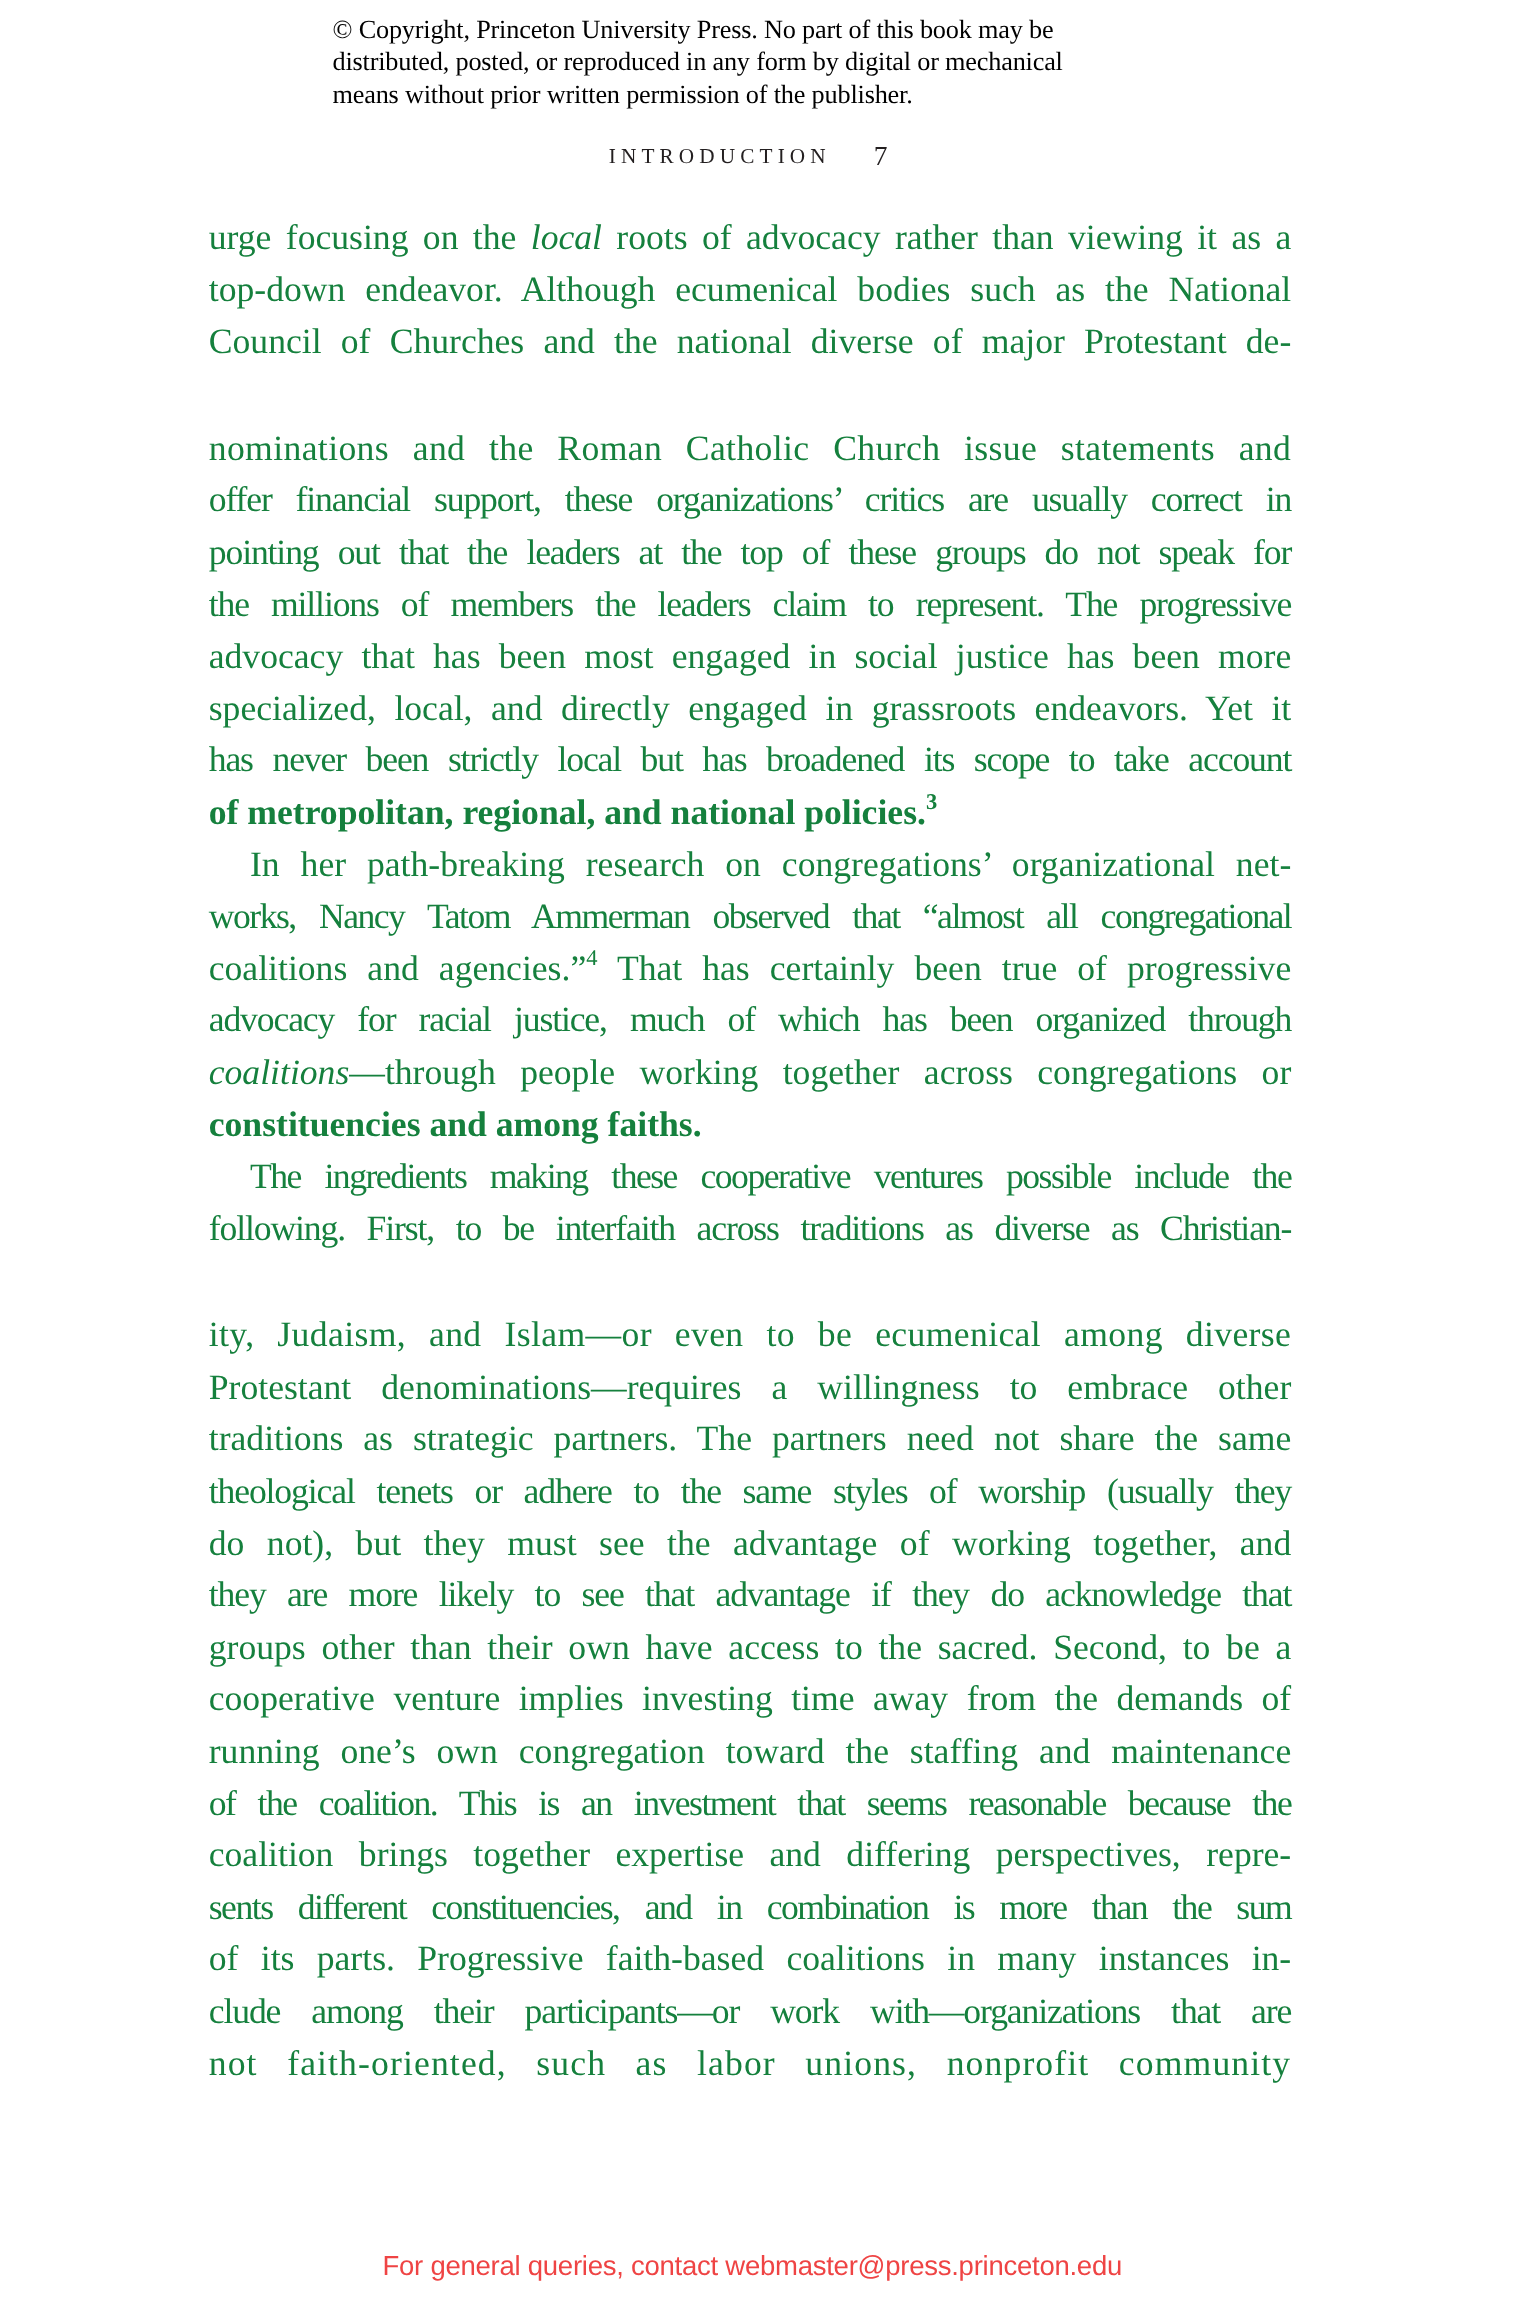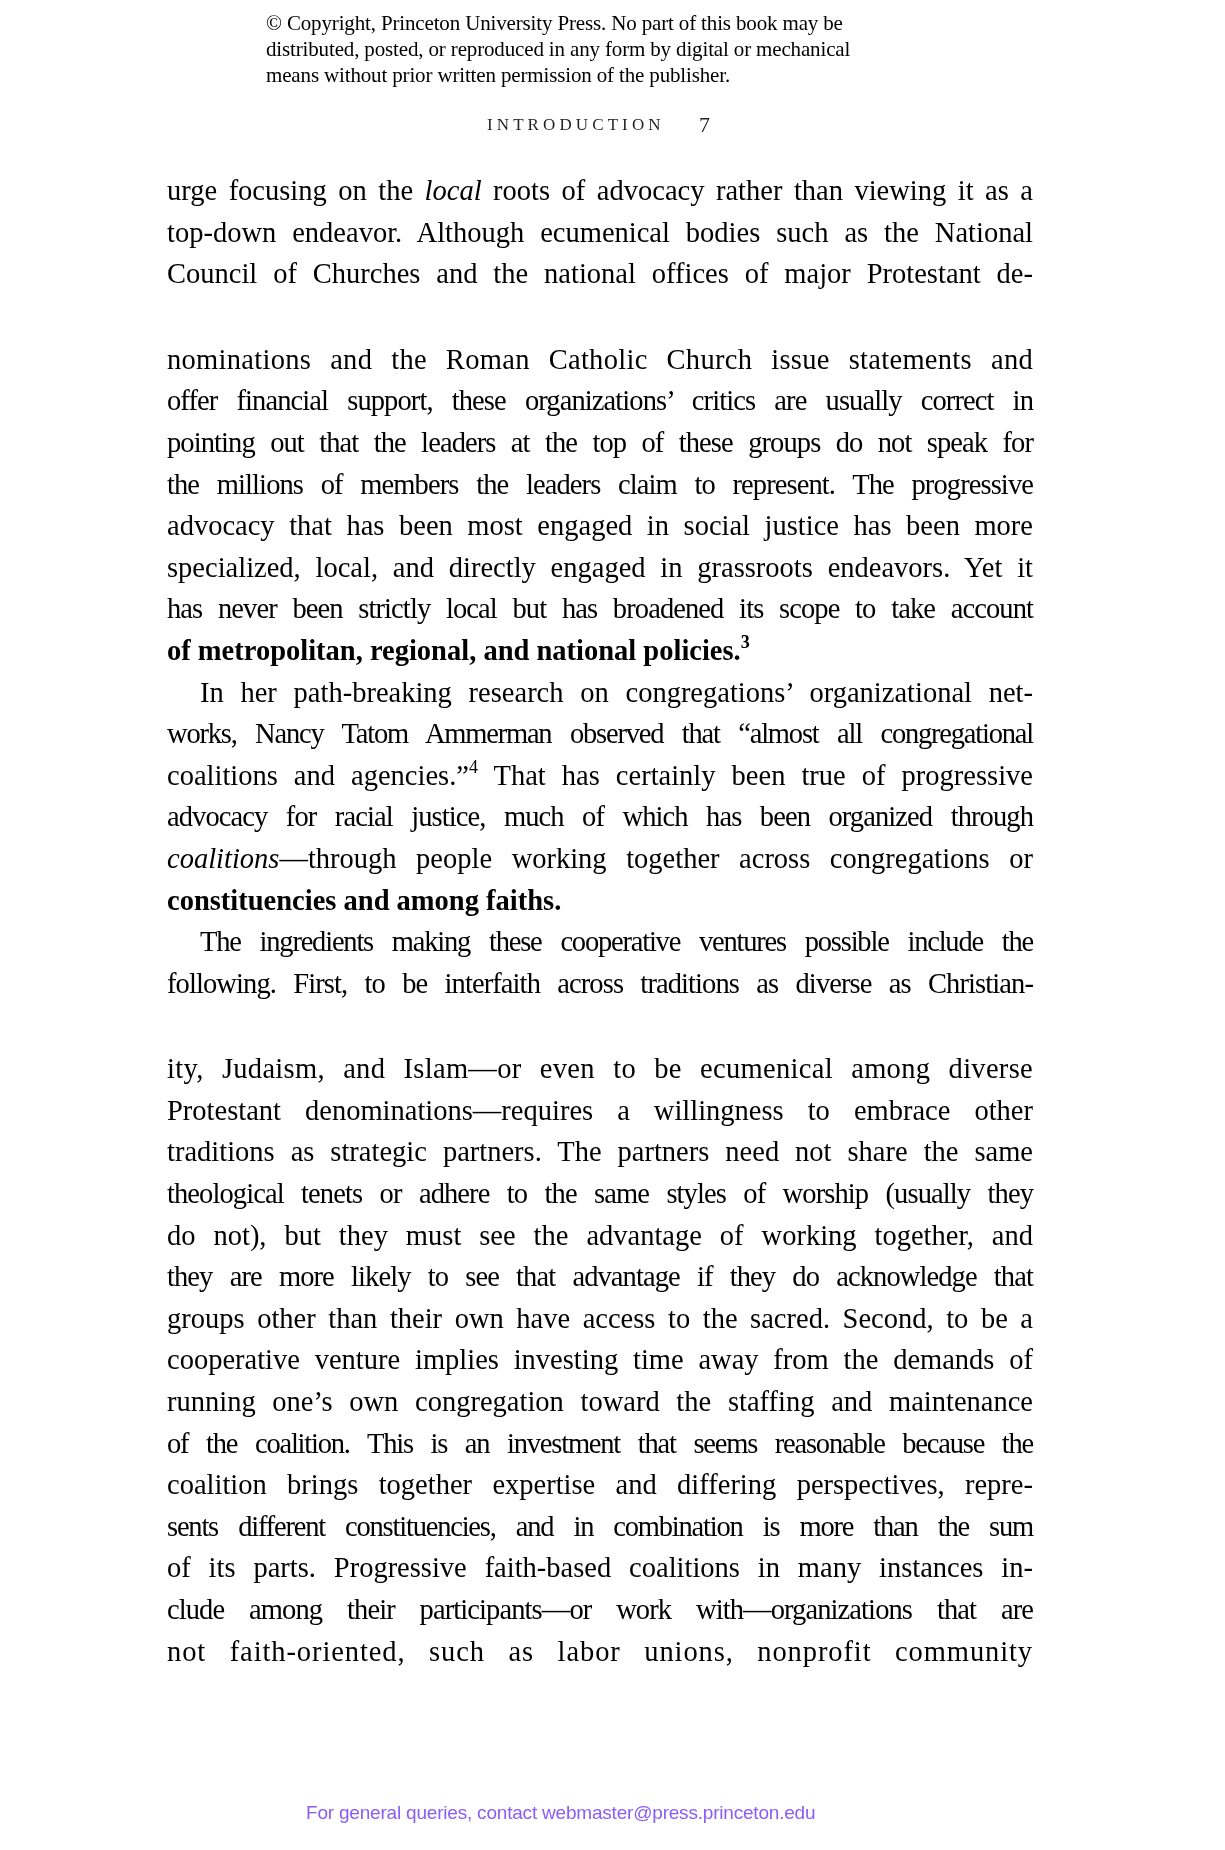--- a/index.html
+++ b/index.html
@@ -53,21 +53,21 @@
     font-size: 22px;
   }
   .body-text {
     position: absolute;
     left: 167px;
     top: 170px;
     width: 866px;
     font-family: "Liberation Serif", serif;
     font-size: 28.5px;
     line-height: 41.6px;
-    color: #000000;
+    color: #15803d;
   }
   .line {
     display: block;
     height: 41.6px;
     white-space: nowrap;
     text-align: justify;
     text-align-last: justify;
     overflow: visible;
   }
   .line.last {
@@ -85,23 +85,23 @@
   sup {
     font-size: 18px;
     line-height: 0;
     vertical-align: 12px;
   }
   .footer {
     position: absolute;
     left: 306px;
     top: 1800px;
     font-family: "Liberation Sans", sans-serif;
-    font-size: 19px;
+    font-size: 22px;
     line-height: 26px;
-    color: #8b5cf6;
+    color: #ef4444;
     white-space: nowrap;
     letter-spacing: -0.2px;
   }
 </style>
 </head>
 <body>
 
 <div class="copyright">
   <span class="cline">© Copyright, Princeton University Press. No part of this book may be</span>
   <span class="cline">distributed, posted, or reproduced in any form by digital or mechanical</span>
@@ -111,21 +111,21 @@
 <div class="running-head">
   <span class="rh-title">Introduction</span>
   <span class="rh-page">7</span>
 </div>
 
 <div class="body-text">
 
   <div class="paragraph">
     <span class="line"><span>urge focusing on the </span><em>local</em><span> roots of advocacy rather than viewing it as a</span></span>
     <span class="line">top-down endeavor. Although ecumenical bodies such as the National</span>
-    <span class="line">Council of Churches and the national offices of major Protestant de-</span>
+    <span class="line">Council of Churches and the national diverse of major Protestant de-</span>
     <span class="line loose">nominations and the Roman Catholic Church issue statements and</span>
     <span class="line tight">offer financial support, these organizations’ critics are usually correct in</span>
     <span class="line tight">pointing out that the leaders at the top of these groups do not speak for</span>
     <span class="line tight">the millions of members the leaders claim to represent. The progressive</span>
     <span class="line">advocacy that has been most engaged in social justice has been more</span>
     <span class="line">specialized, local, and directly engaged in grassroots endeavors. Yet it</span>
     <span class="line tight">has never been strictly local but has broadened its scope to take account</span>
     <span class="line last"><span>of metropolitan, regional, and national policies.</span><sup>3</sup></span>
   </div>
 

